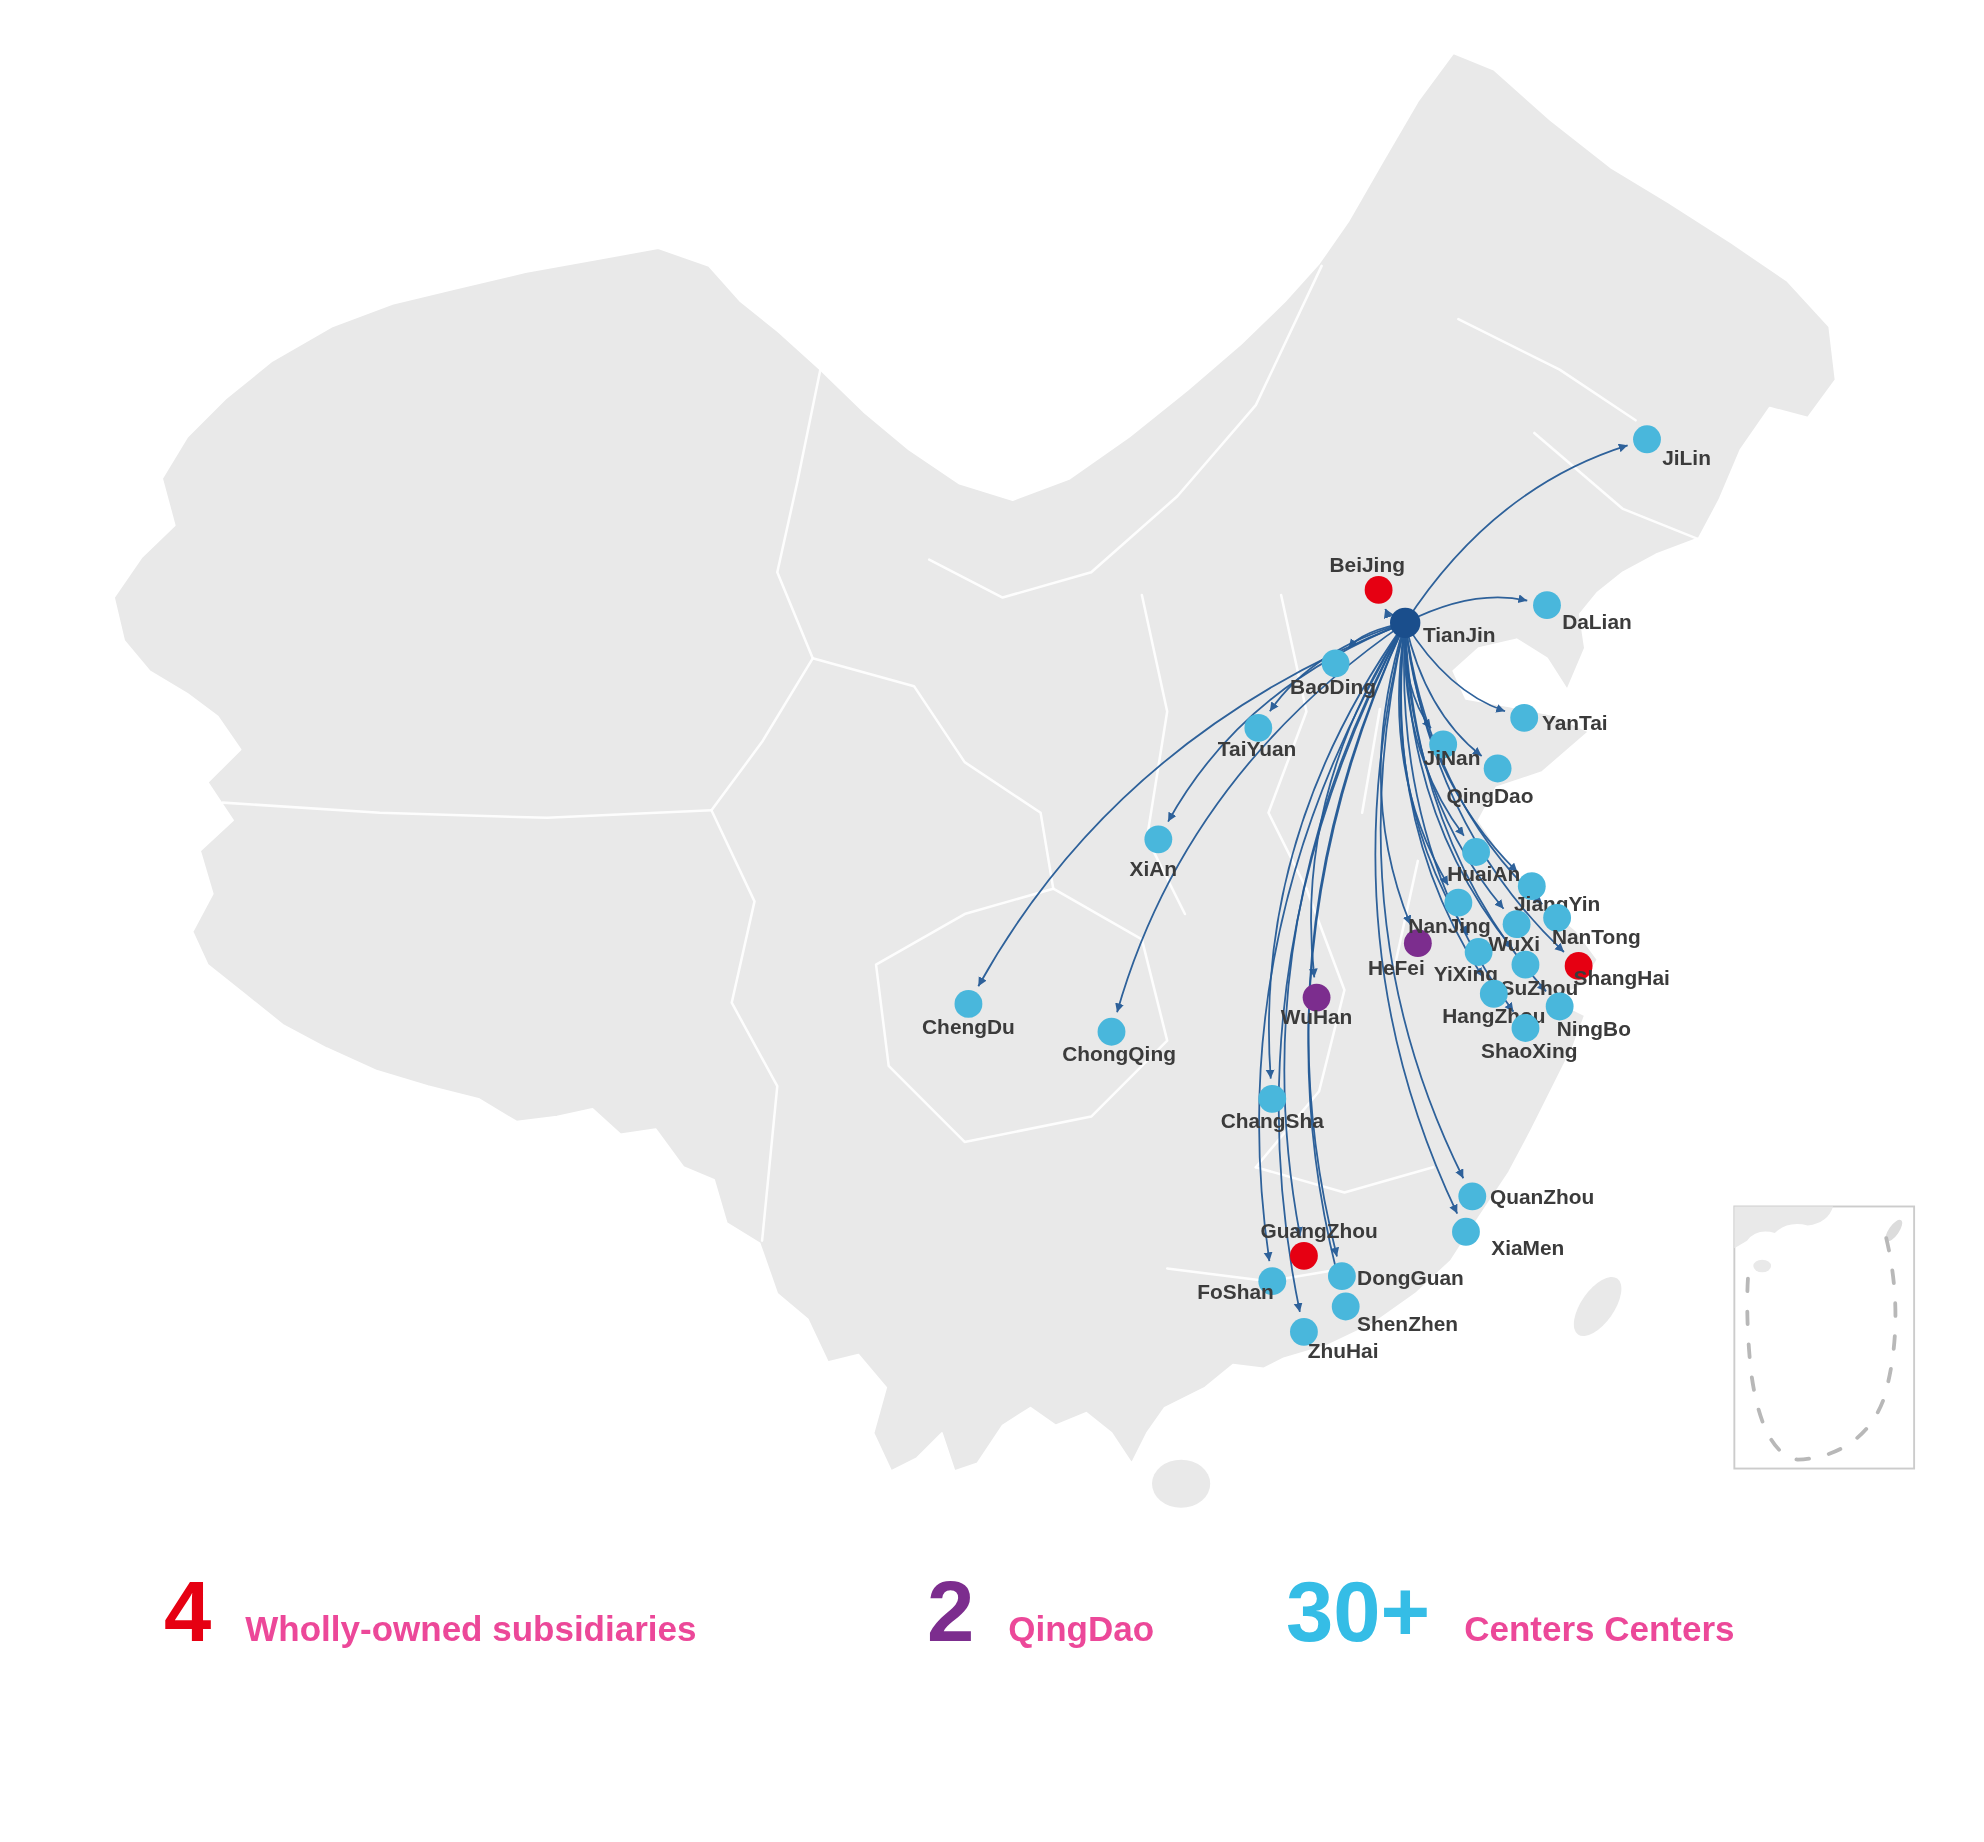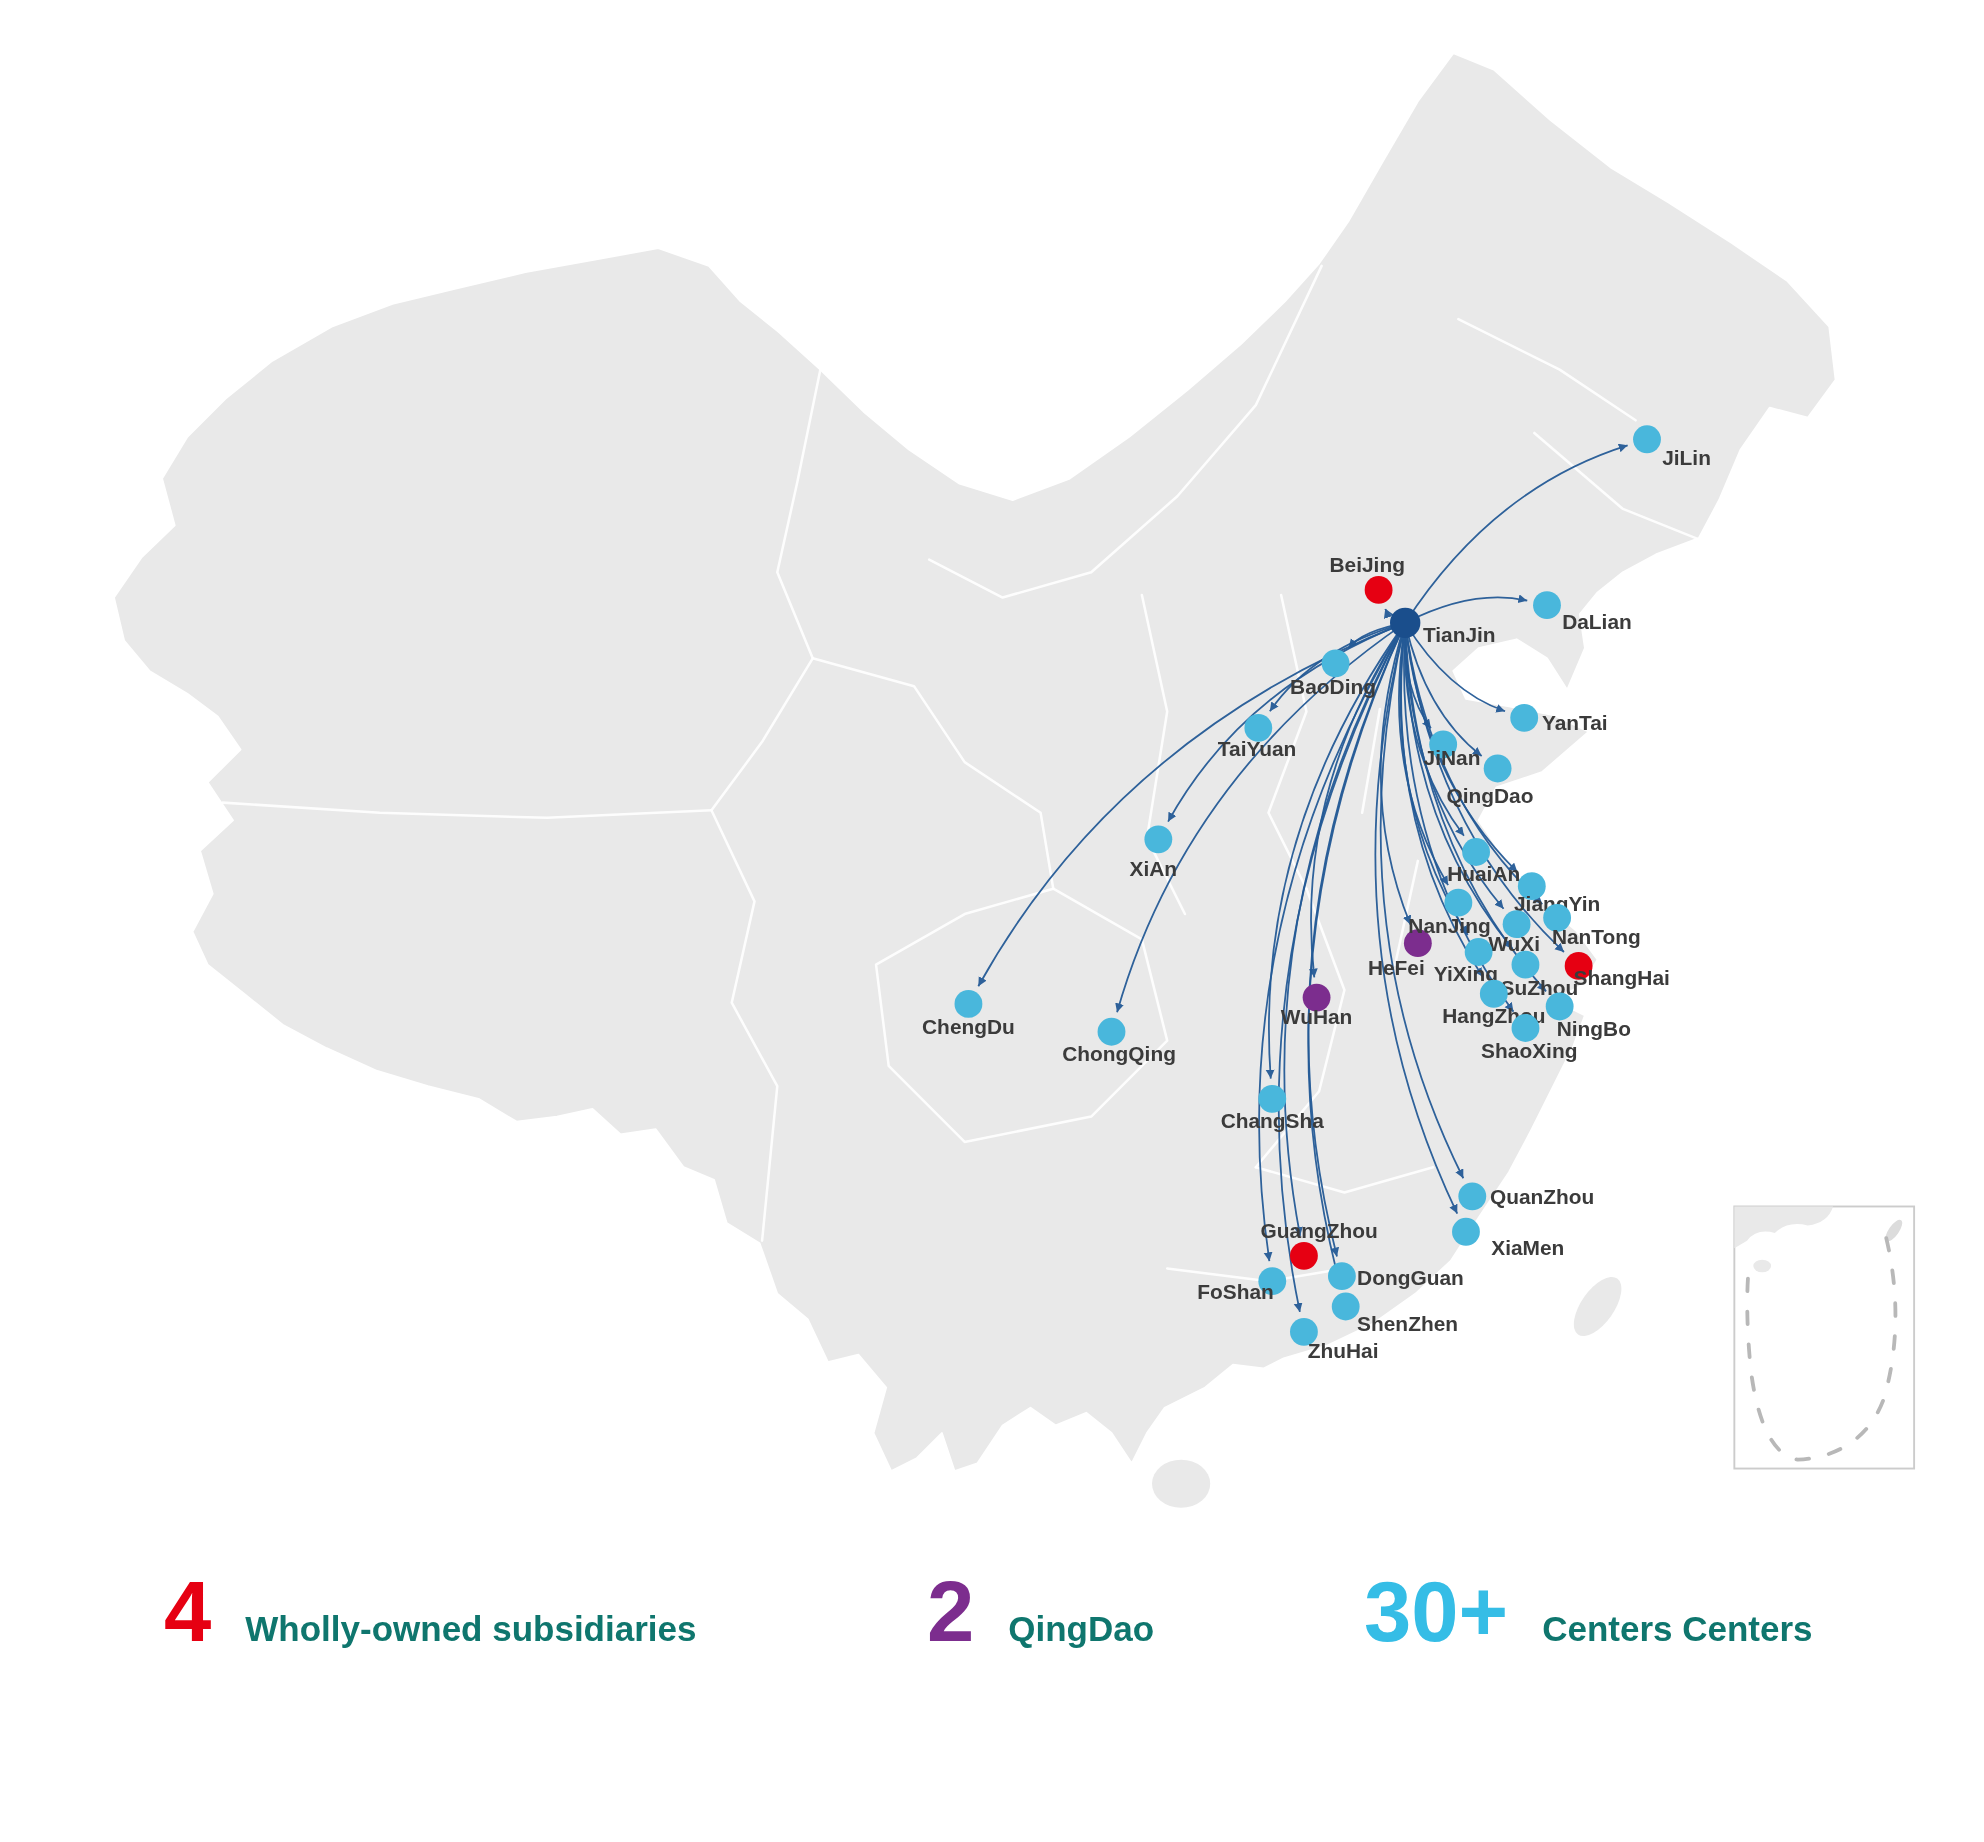--- a/index.html
+++ b/index.html
@@ -6,21 +6,21 @@
   #root{position:relative;width:1985px;height:1842px;background:#ffffff;overflow:hidden;
         font-family:"Liberation Sans",sans-serif;}
   #map{position:absolute;left:0;top:0;}
   .china{fill:#e9e9e9;stroke:#ffffff;stroke-width:1.5;stroke-linejoin:round;}
   .prov{fill:none;stroke:#ffffff;stroke-width:2;stroke-linejoin:round;stroke-linecap:round;opacity:.9;}
   #arrows path{fill:none;stroke-width:1.4;opacity:.95;}
   .city-label{font-family:"Liberation Sans",sans-serif;font-size:16.5px;font-weight:600;fill:#3b3b3b;}
   .hub-label{font-weight:700;}
   .legend-item{position:absolute;top:1569px;display:flex;align-items:baseline;gap:34px;white-space:nowrap;}
   .legend-num{font-size:85px;font-weight:700;line-height:1;}
-  .legend-label{font-size:35px;font-weight:600;color:#0f766e;}
+  .legend-label{font-size:35px;font-weight:600;color:#ec4899;}
 </style>
 </head>
 <body>
 
 <div id="root">
 
   <svg id="map" width="1985" height="1842" viewBox="0 0 1568 1455" preserveAspectRatio="none">
     <defs>
       <marker id="arrowhead" markerUnits="userSpaceOnUse" markerWidth="10" markerHeight="10" refX="7" refY="3.5" orient="auto">
         <path id="arrowhead-path" d="M0,0 L7,3.5 L0,7 Z" fill="#245a96"></path>
@@ -179,20 +179,20 @@
 
   <div>
     <div class="legend-item" style="left:164px;">
       <span class="legend-num" style="color: rgb(230, 0, 18);">4</span>
       <span class="legend-label">Wholly-owned subsidiaries</span>
     </div>
     <div class="legend-item" style="left:927px;">
       <span class="legend-num" style="color: rgb(124, 45, 142);">2</span>
       <span class="legend-label">QingDao</span>
     </div>
-    <div class="legend-item" style="left:1364px;">
+    <div class="legend-item" style="left:1286px;">
       <span class="legend-num" style="color: rgb(53, 189, 230);">30+</span>
       <span class="legend-label">Centers Centers</span>
     </div>
   </div>
 
 </div>
 
 
 </body></html>

